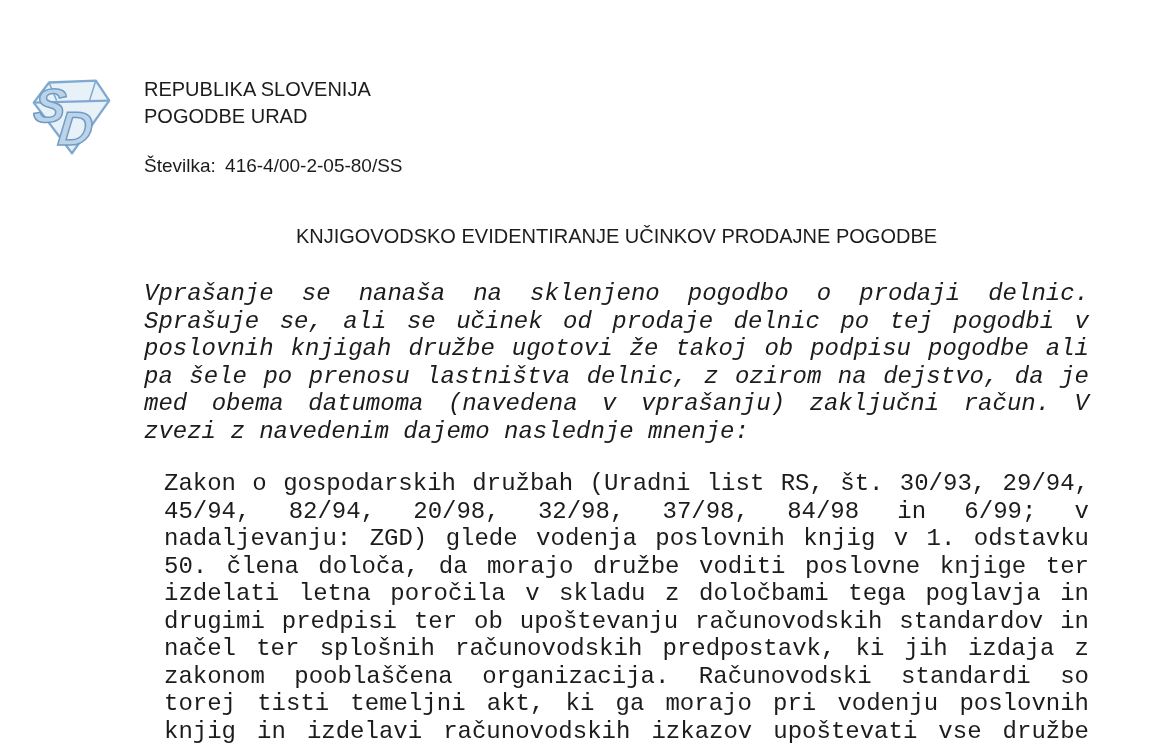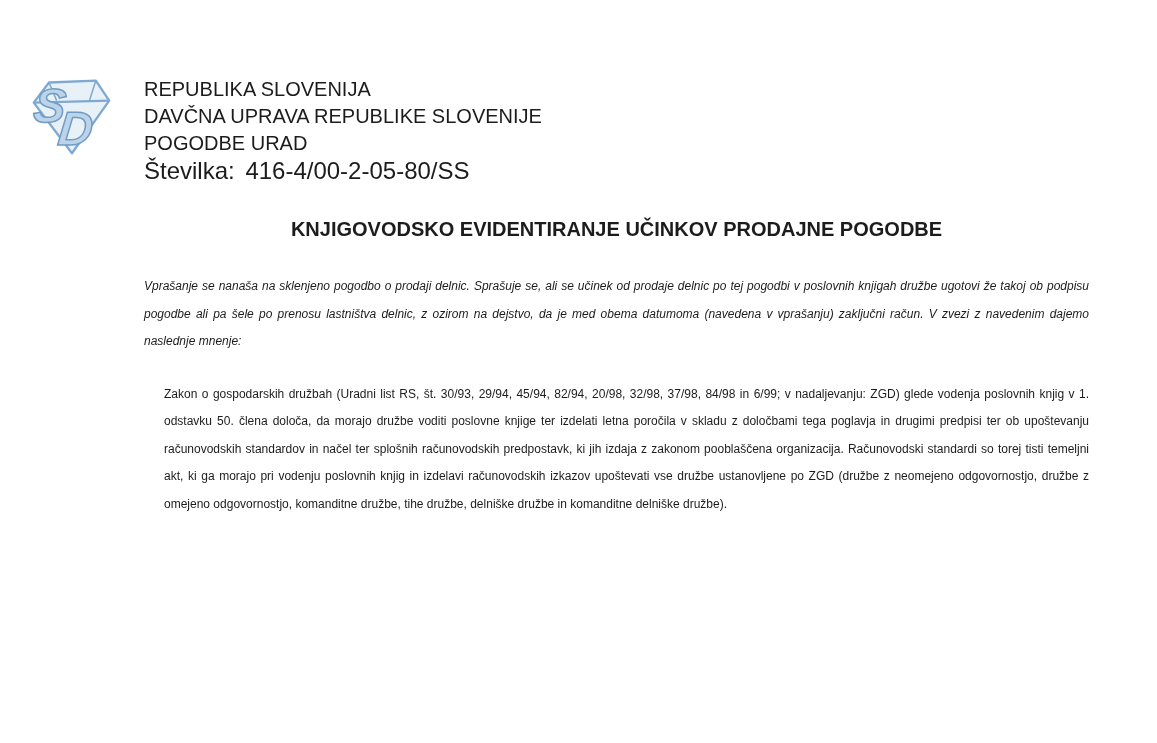--- a/index.html
+++ b/index.html
@@ -28,36 +28,38 @@
     left: 144px;
     top: 0;
     width: 945px;
   }
   .letterhead {
     padding-top: 76px;
     font-size: 20px;
     line-height: 27px;
   }
   .meta {
-    font-size: 24px;
+    margin-top: 22px;
+    font-size: 19px;
     line-height: 27px;
   }
   .meta-line .label { margin-right: 4px; }
   .title {
-    margin: 32px 0 0 0;
+    margin: 44px 0 0 0;
     font-size: 20px;
     line-height: 27px;
-    font-weight: bold;
+    font-weight: normal;
     text-align: center;
   }
   .para {
     margin: 0;
-    font-size: 12px;
+    font-size: 24px;
     line-height: 27.5px;
     text-align: justify;
+    font-family: Liberation Mono, monospace;
   }
   .para.question {
     margin-top: 30px;
     font-style: italic;
   }
   .para.opinion {
     margin-top: 25px;
     margin-left: 20px;
   }
 </style>
@@ -75,21 +77,20 @@
     <g font-family="'Liberation Sans', sans-serif" font-weight="bold" font-style="italic" fill="#bcd3e8" stroke="#6f9cc6" stroke-width="1.6" transform="skewX(-6)">
       <text x="10" y="52" font-size="50">S</text>
       <text x="38" y="76" font-size="50">D</text>
     </g>
   </svg>
 
   <div class="content">
 
     <div class="letterhead">
       <div>REPUBLIKA SLOVENIJA</div>
-      <div>DAVČNA UPRAVA REPUBLIKE SLOVENIJE</div>
       <div>POGODBE URAD</div>
     </div>
 
     <div class="meta">
       <div class="meta-line">
         <span class="label">Številka:</span>
         <span class="value">416-4/00-2-05-80/SS</span>
       </div>
     </div>
 

